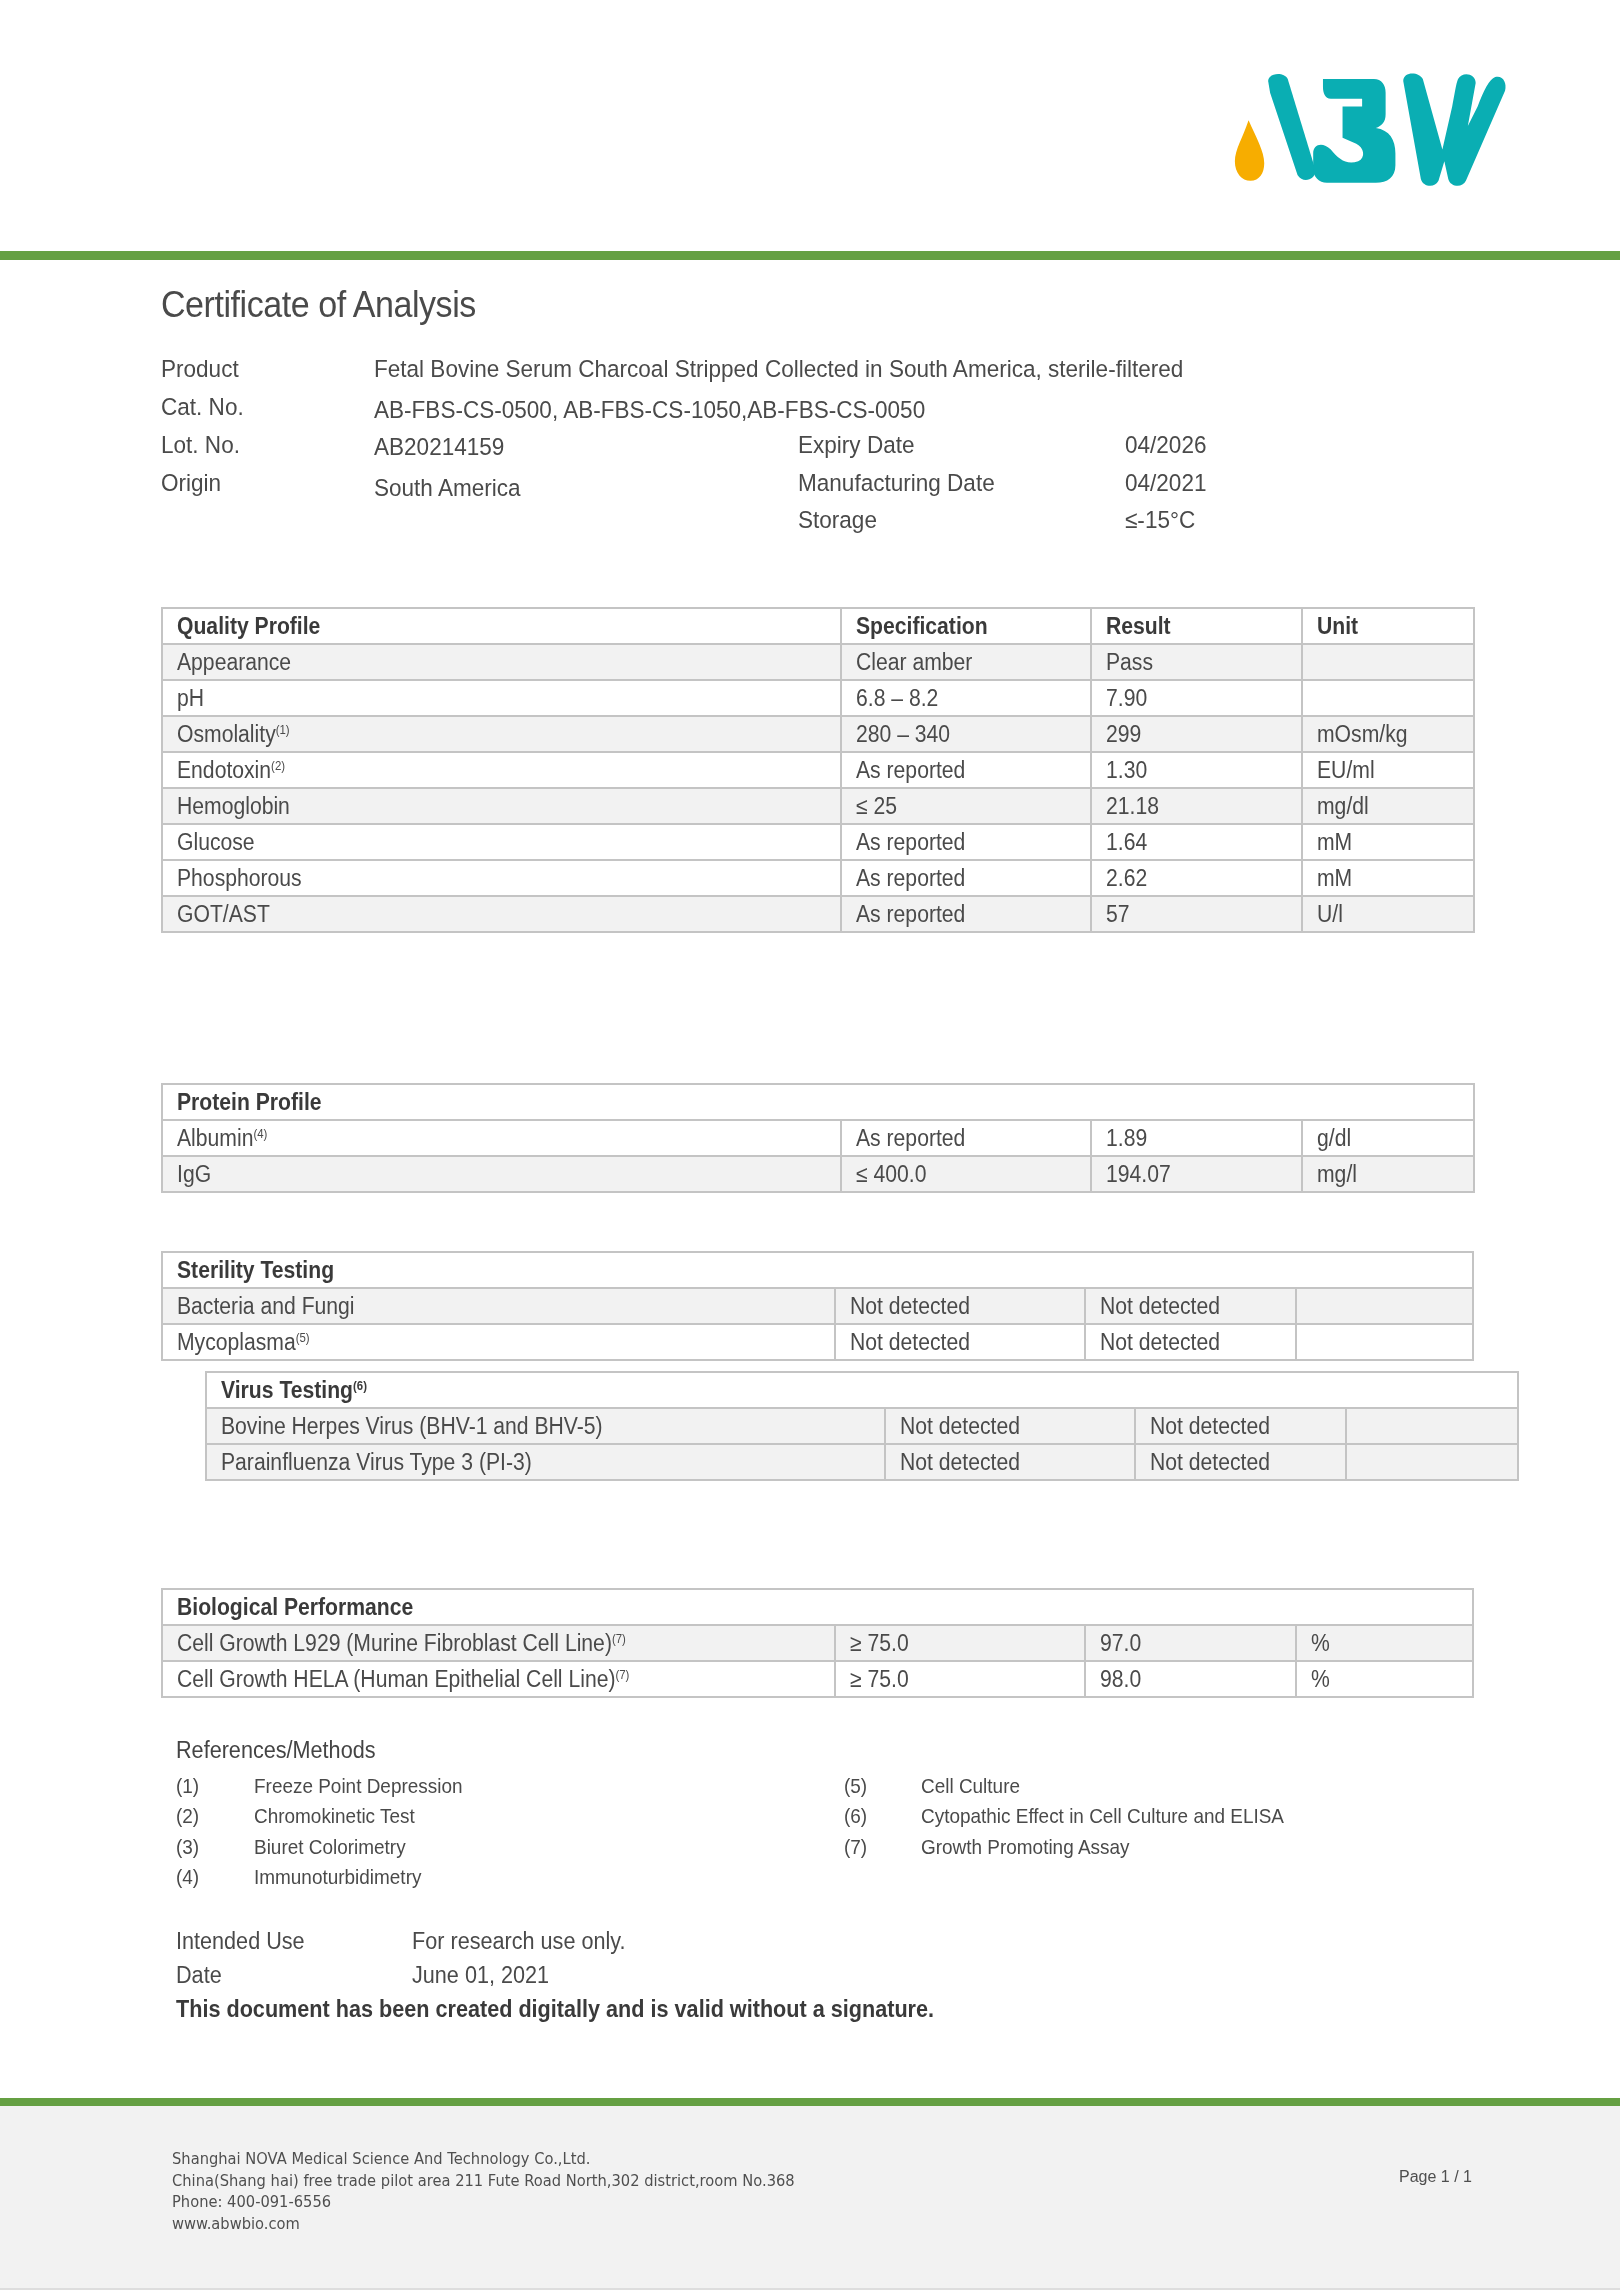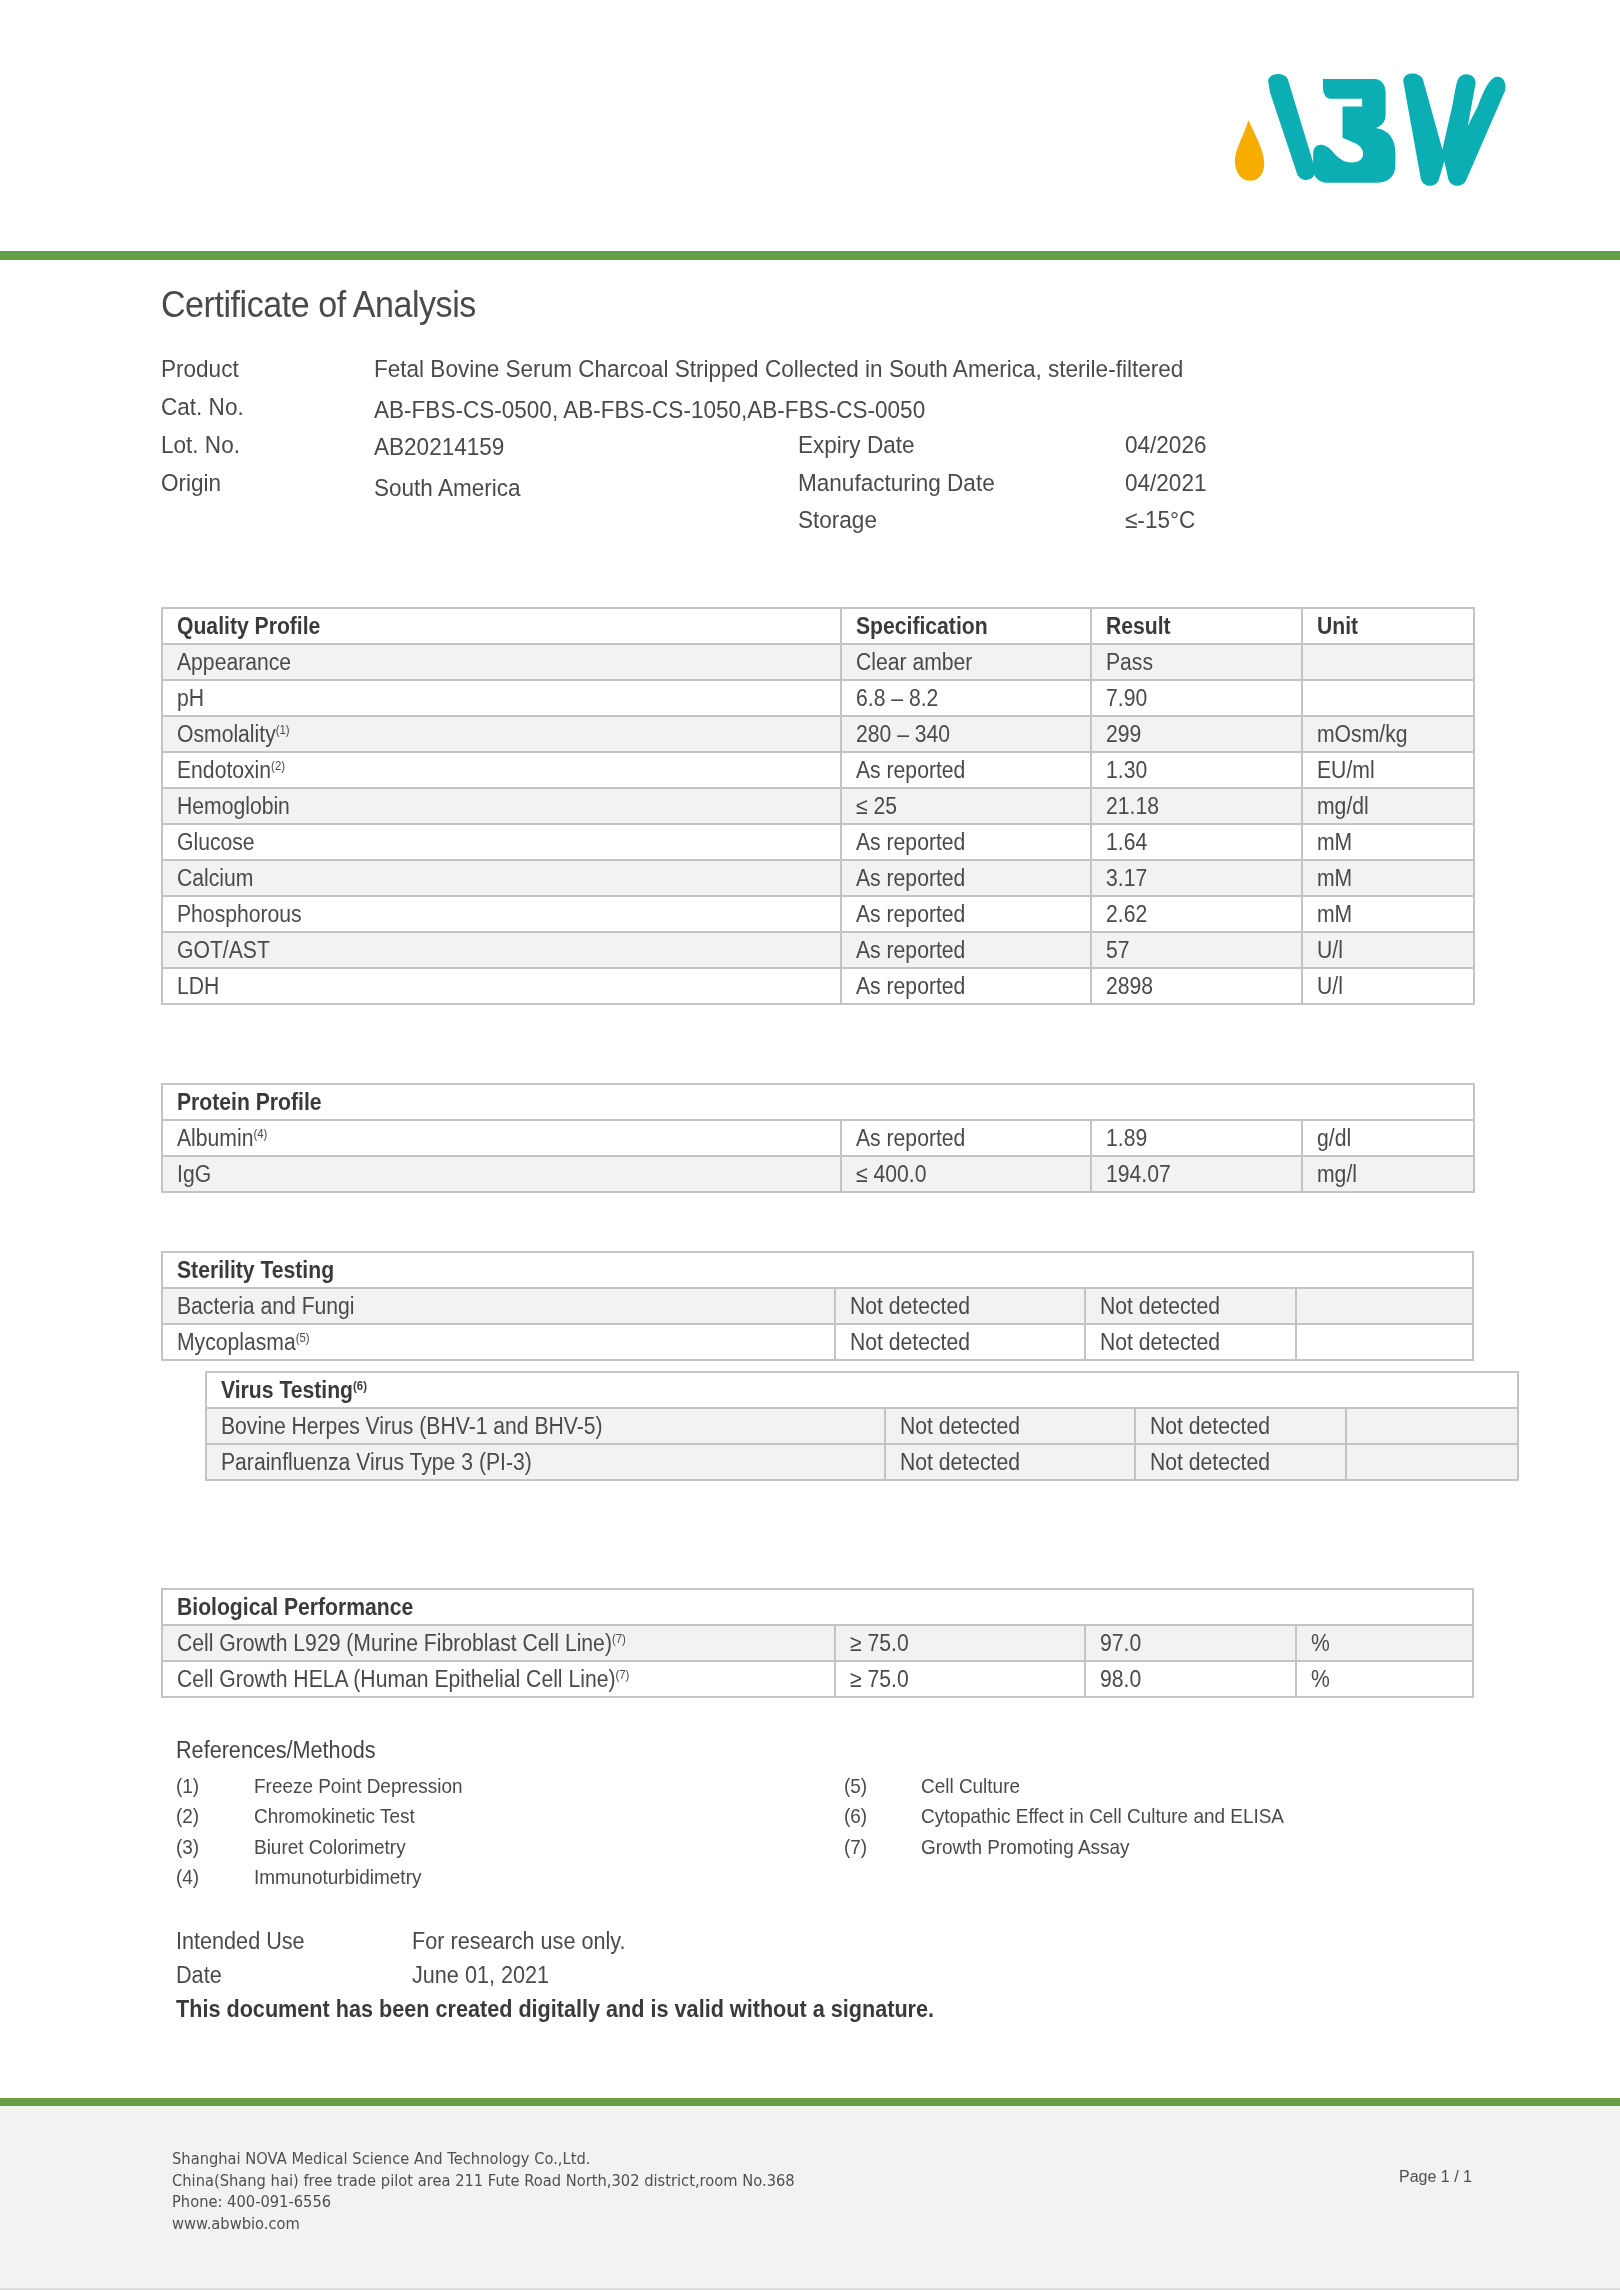--- a/index.html
+++ b/index.html
@@ -104,42 +104,30 @@
         <td><span class="txt"><span>≤ 25</span></span></td>
         <td><span class="txt"><span>21.18</span></span></td>
         <td><span class="txt"><span>mg/dl</span></span></td>
       </tr>
       <tr>
         <td><span class="txt"><span>Glucose</span><sup></sup></span></td>
         <td><span class="txt"><span>As reported</span></span></td>
         <td><span class="txt"><span>1.64</span></span></td>
         <td><span class="txt"><span>mM</span></span></td>
       </tr>
-      <tr class="alt">
-        <td><span class="txt"><span>Calcium</span><sup></sup></span></td>
-        <td><span class="txt"><span>As reported</span></span></td>
-        <td><span class="txt"><span>3.17</span></span></td>
-        <td><span class="txt"><span>mM</span></span></td>
-      </tr>
       <tr>
         <td><span class="txt"><span>Phosphorous</span><sup></sup></span></td>
         <td><span class="txt"><span>As reported</span></span></td>
         <td><span class="txt"><span>2.62</span></span></td>
         <td><span class="txt"><span>mM</span></span></td>
       </tr>
       <tr class="alt">
         <td><span class="txt"><span>GOT/AST</span><sup></sup></span></td>
         <td><span class="txt"><span>As reported</span></span></td>
         <td><span class="txt"><span>57</span></span></td>
-        <td><span class="txt"><span>U/l</span></span></td>
-      </tr>
-      <tr>
-        <td><span class="txt"><span>LDH</span><sup></sup></span></td>
-        <td><span class="txt"><span>As reported</span></span></td>
-        <td><span class="txt"><span>2898</span></span></td>
         <td><span class="txt"><span>U/l</span></span></td>
       </tr>
     </tbody>
 </table>
 
 <table class="tbl" style="top:1063px;margin-top:20px;">
   <colgroup>
       <col style="width:679px">
       <col style="width:250px">
       <col style="width:211px">

